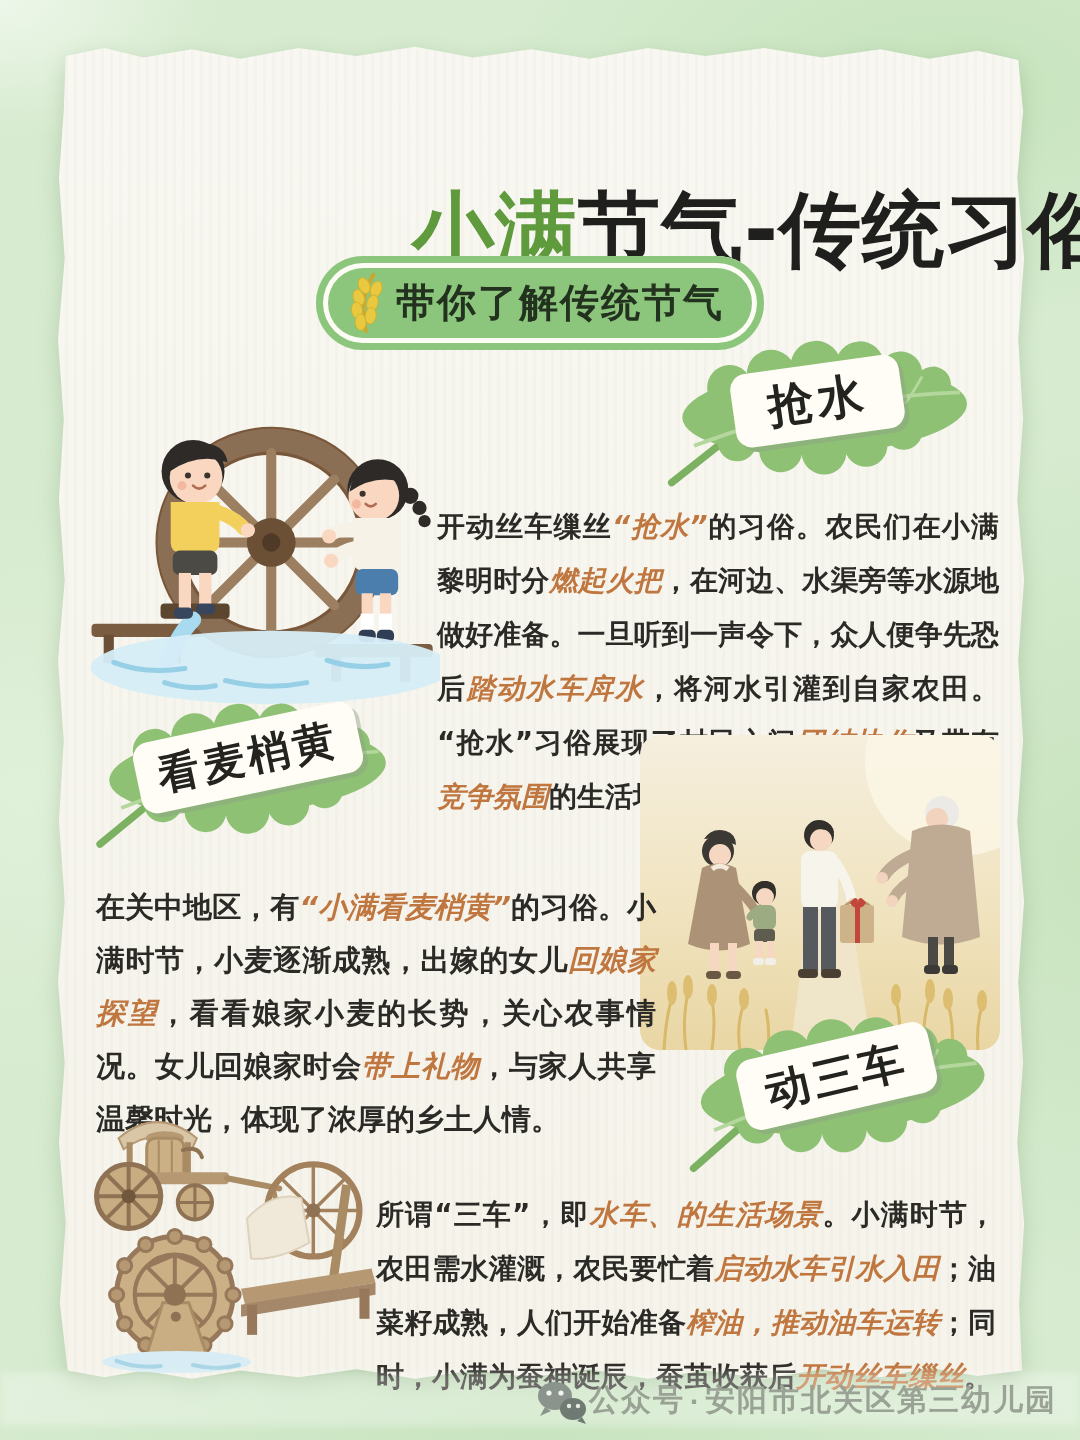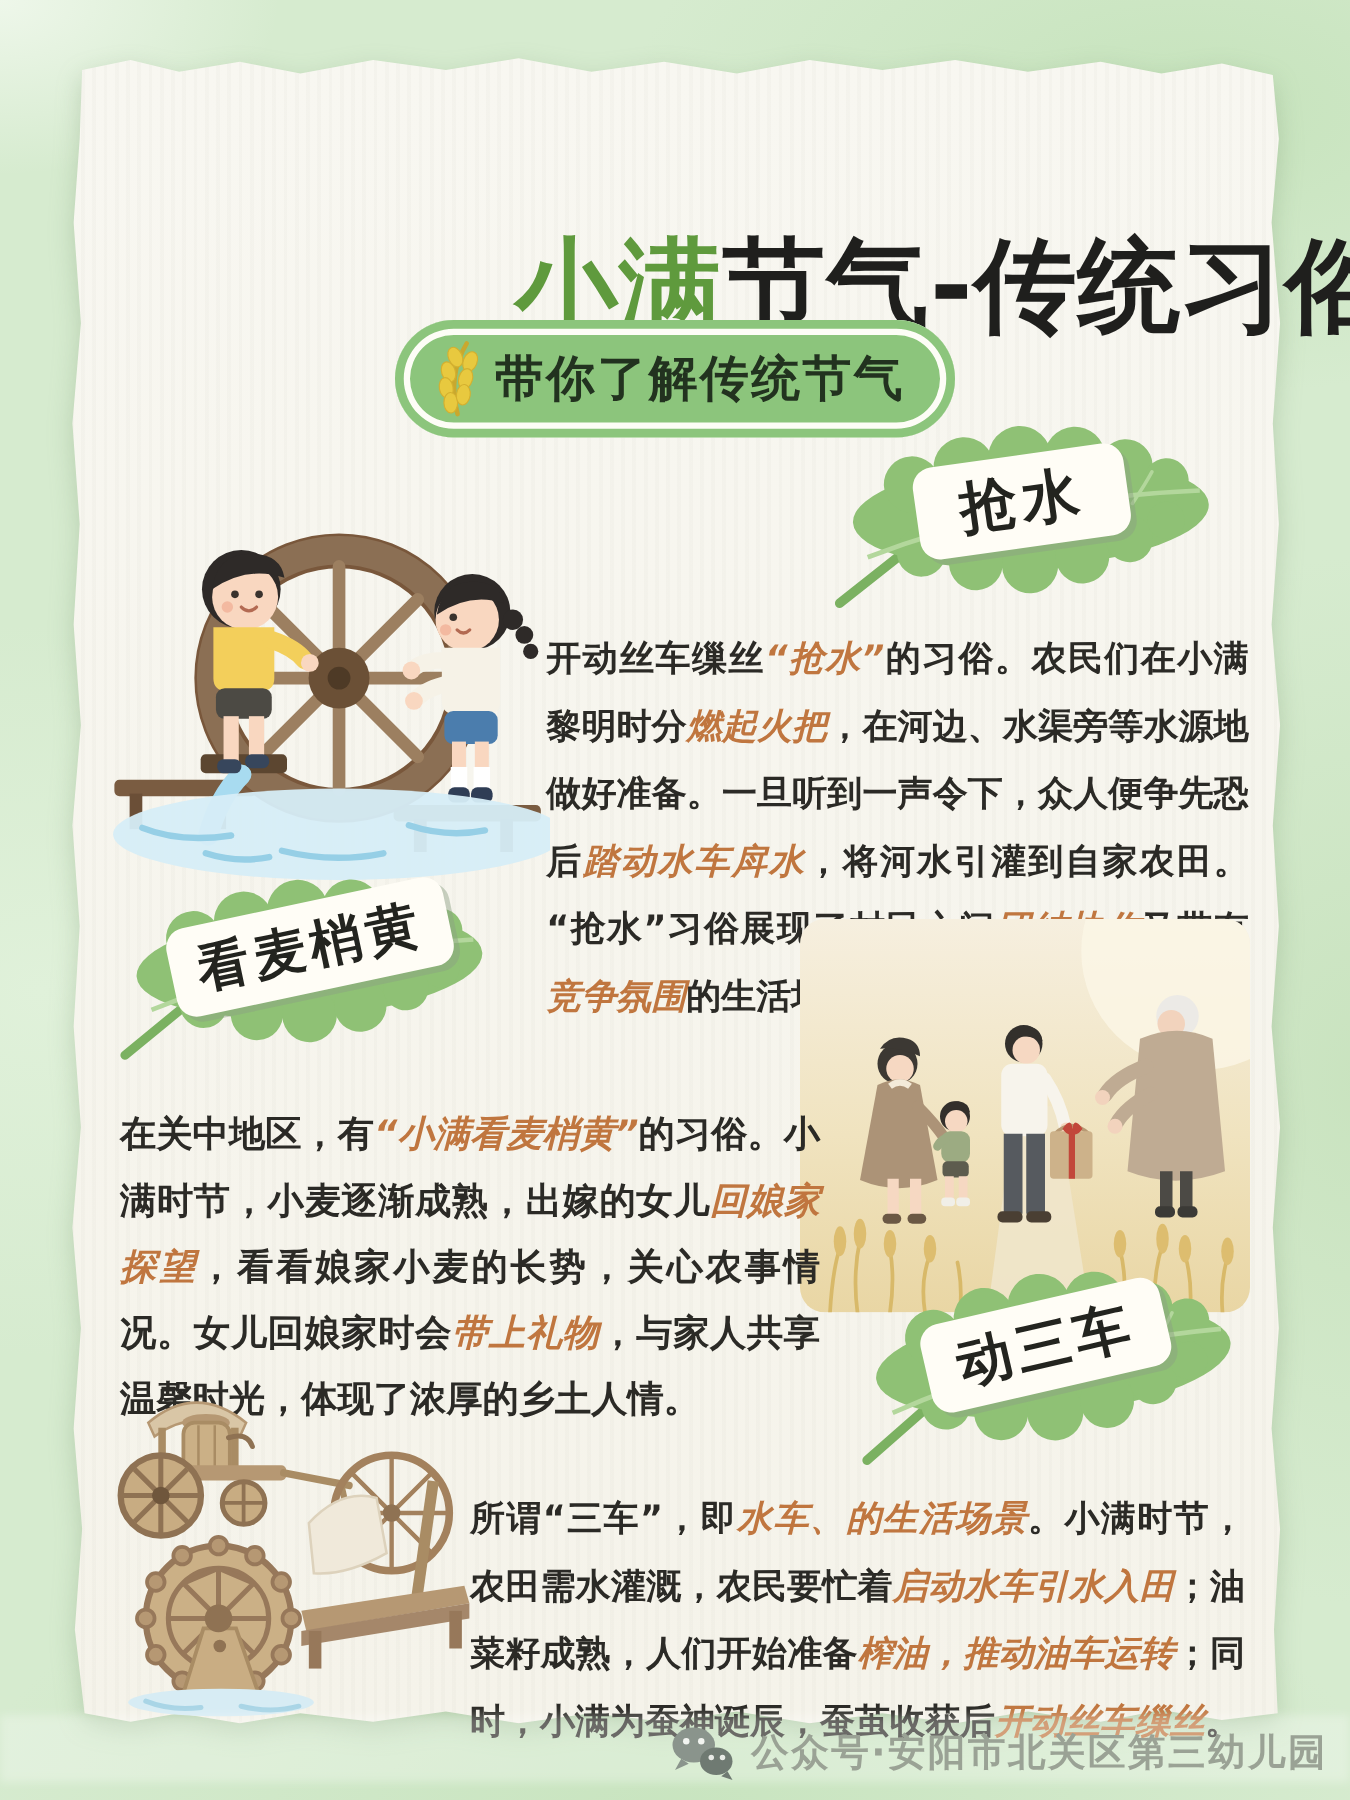--- a/index.html
+++ b/index.html
@@ -67,21 +67,21 @@
   #para-3{left:376px; top:1160px; width:620px; font-size:28px; line-height:54px;}
   .illus{position:absolute;}
   .illus svg{display:block;width:100%;height:100%;}
   #illus-family{border-radius:20px; overflow:hidden;}
   .footer-band{
     position:absolute; top:1372px; left:0; width:100%; height:54px;
     background:rgba(255,255,255,.30); filter:blur(4px);
   }
   .footer{
     position:absolute; top:1380px; left:535px;
-    display:flex; align-items:center; gap:12px;
+    display:flex; font-family:Liberation Mono, monospace;
   }
   .footer-label{font-size:30px; font-weight:700; color:#9aa295; letter-spacing:2px;}
 </style>
 </head>
 <body>
 
 <div id="stage">
 
   <div class="paper-wrap">
     <div class="paper"></div>

